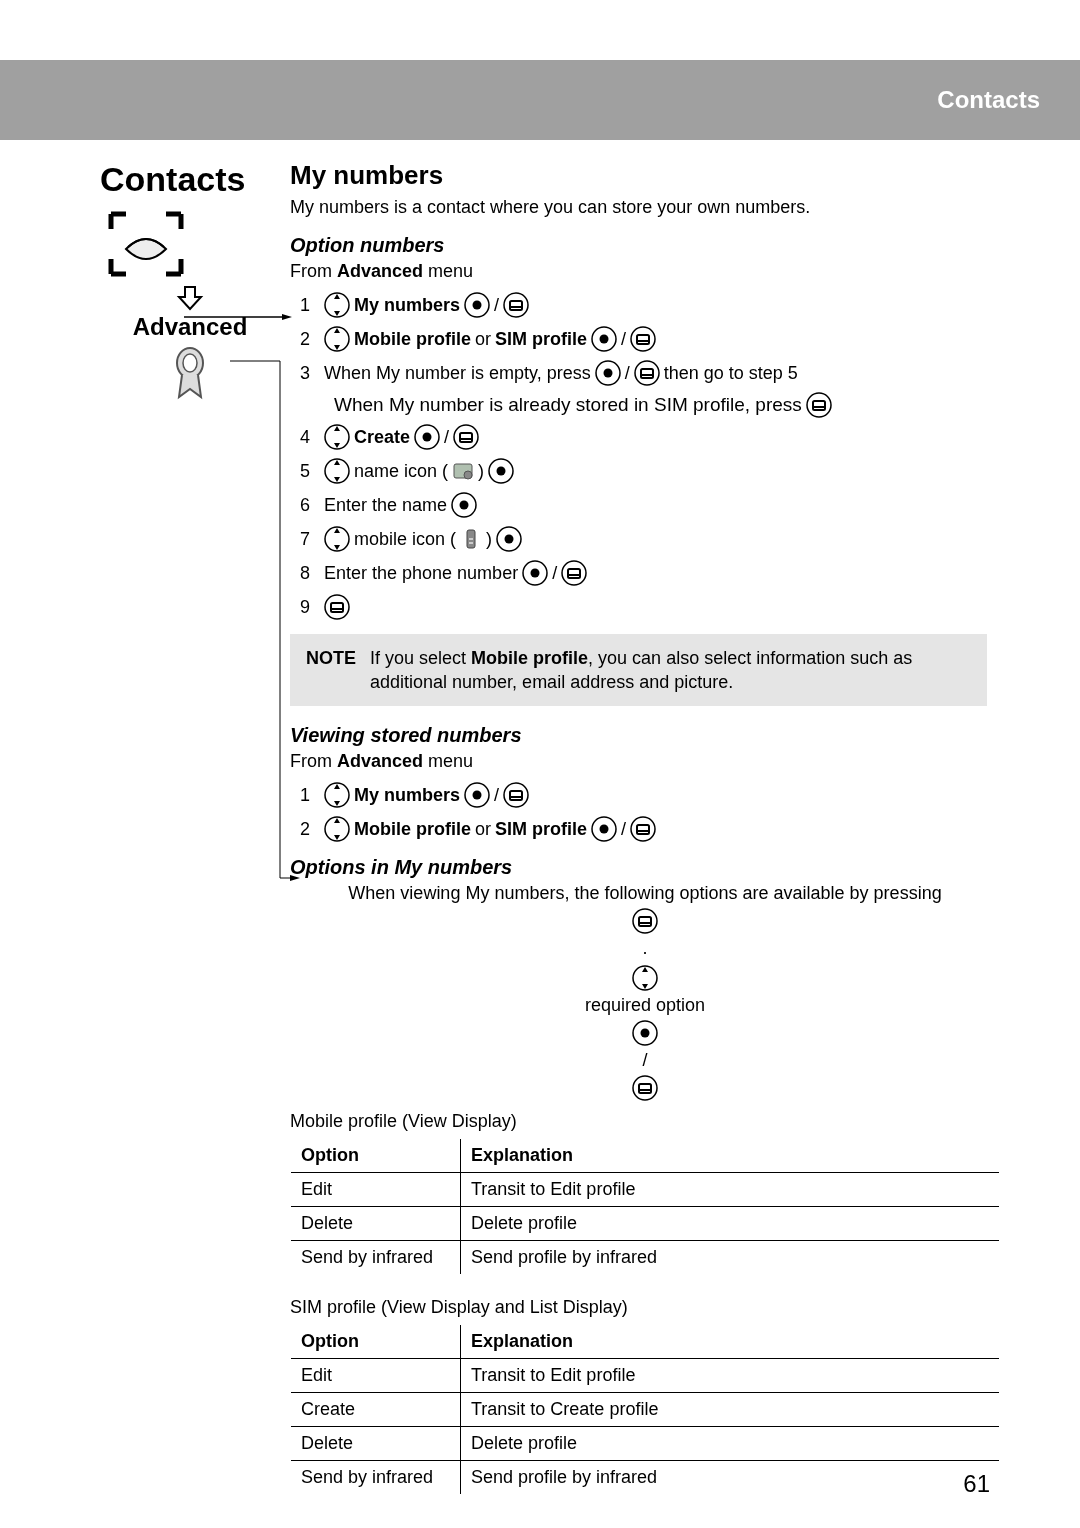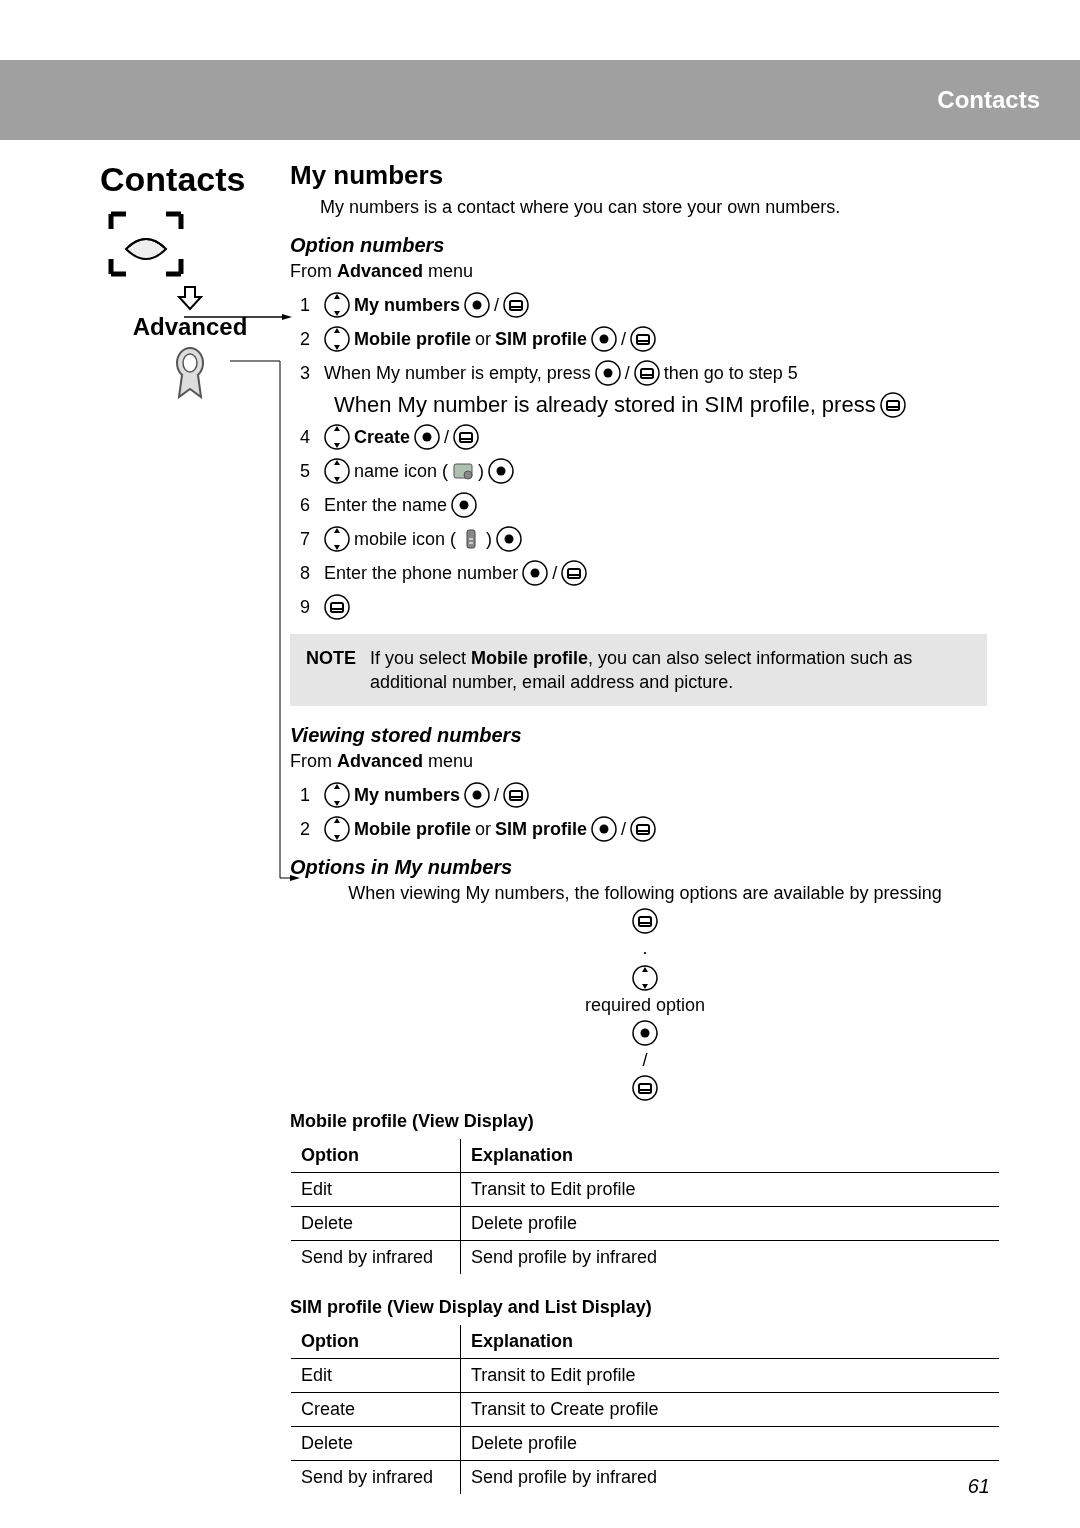--- a/index.html
+++ b/index.html
@@ -62,21 +62,20 @@
     position: relative;
   }
   h2.section {
     font-size: 26px;
     font-weight: bold;
     margin-bottom: 6px;
   }
   .intro {
     font-size: 18px;
     margin-bottom: 16px;
-    margin-left: 30px;
   }
   h3.subsection {
     font-style: italic;
     font-weight: bold;
     font-size: 20px;
     margin-top: 10px;
     margin-bottom: 4px;
   }
   .from-line {
     font-size: 18px;
@@ -94,59 +93,58 @@
     flex-wrap: wrap;
     gap: 4px;
   }
   .step-num {
     display: inline-block;
     width: 20px;
     text-align: left;
   }
   .step-sub {
     padding-left: 34px;
-    font-size: 22px;
+    font-size: 19px;
     line-height: 30px;
     display:flex;
     align-items:center;
     gap:4px;
   }
   .icn { vertical-align: middle; display:inline-block; }
   .note-box {
     background: #e5e5e5;
     padding: 12px 16px;
     margin: 10px 13px 18px 0;
     display: flex;
     font-size: 18px;
     line-height: 24px;
   }
   .note-label { font-weight: bold; margin-right: 14px; }
   .options-line { font-size:18px; margin-bottom:6px; display:flex; align-items:center; gap:4px; flex-wrap:wrap;flex-direction:column;}
-  .tbl-title { font-weight: bold; font-size: 18px; margin: 10px 0 6px 0; }
+  .tbl-title { font-weight: normal; font-size: 18px; margin: 10px 0 6px 0; }
   table.opt {
     width: 100%;
     border-collapse: collapse;
     font-size: 18px;
     border: 1.5px solid #000;
     border-radius: 8px;
     overflow: hidden;
   }
   table.opt th, table.opt td {
     border: 1px solid #000;
     padding: 6px 10px;
     text-align: left;
   }
   table.opt th { font-weight: bold; }
   table.opt th:first-child, table.opt td:first-child { width: 170px; margin-top: 41px; }
   .pageno {
     position: absolute;
     right: 90px;
     bottom: 30px;
-    font-size: 20px;
-    font-style: italic;
+    font-size: 24px;
   }
   .connector {
     position:absolute;
   }
 </style>
 </head>
 <body>
 
 <svg width="0" height="0" style="position:absolute">
   <defs>

